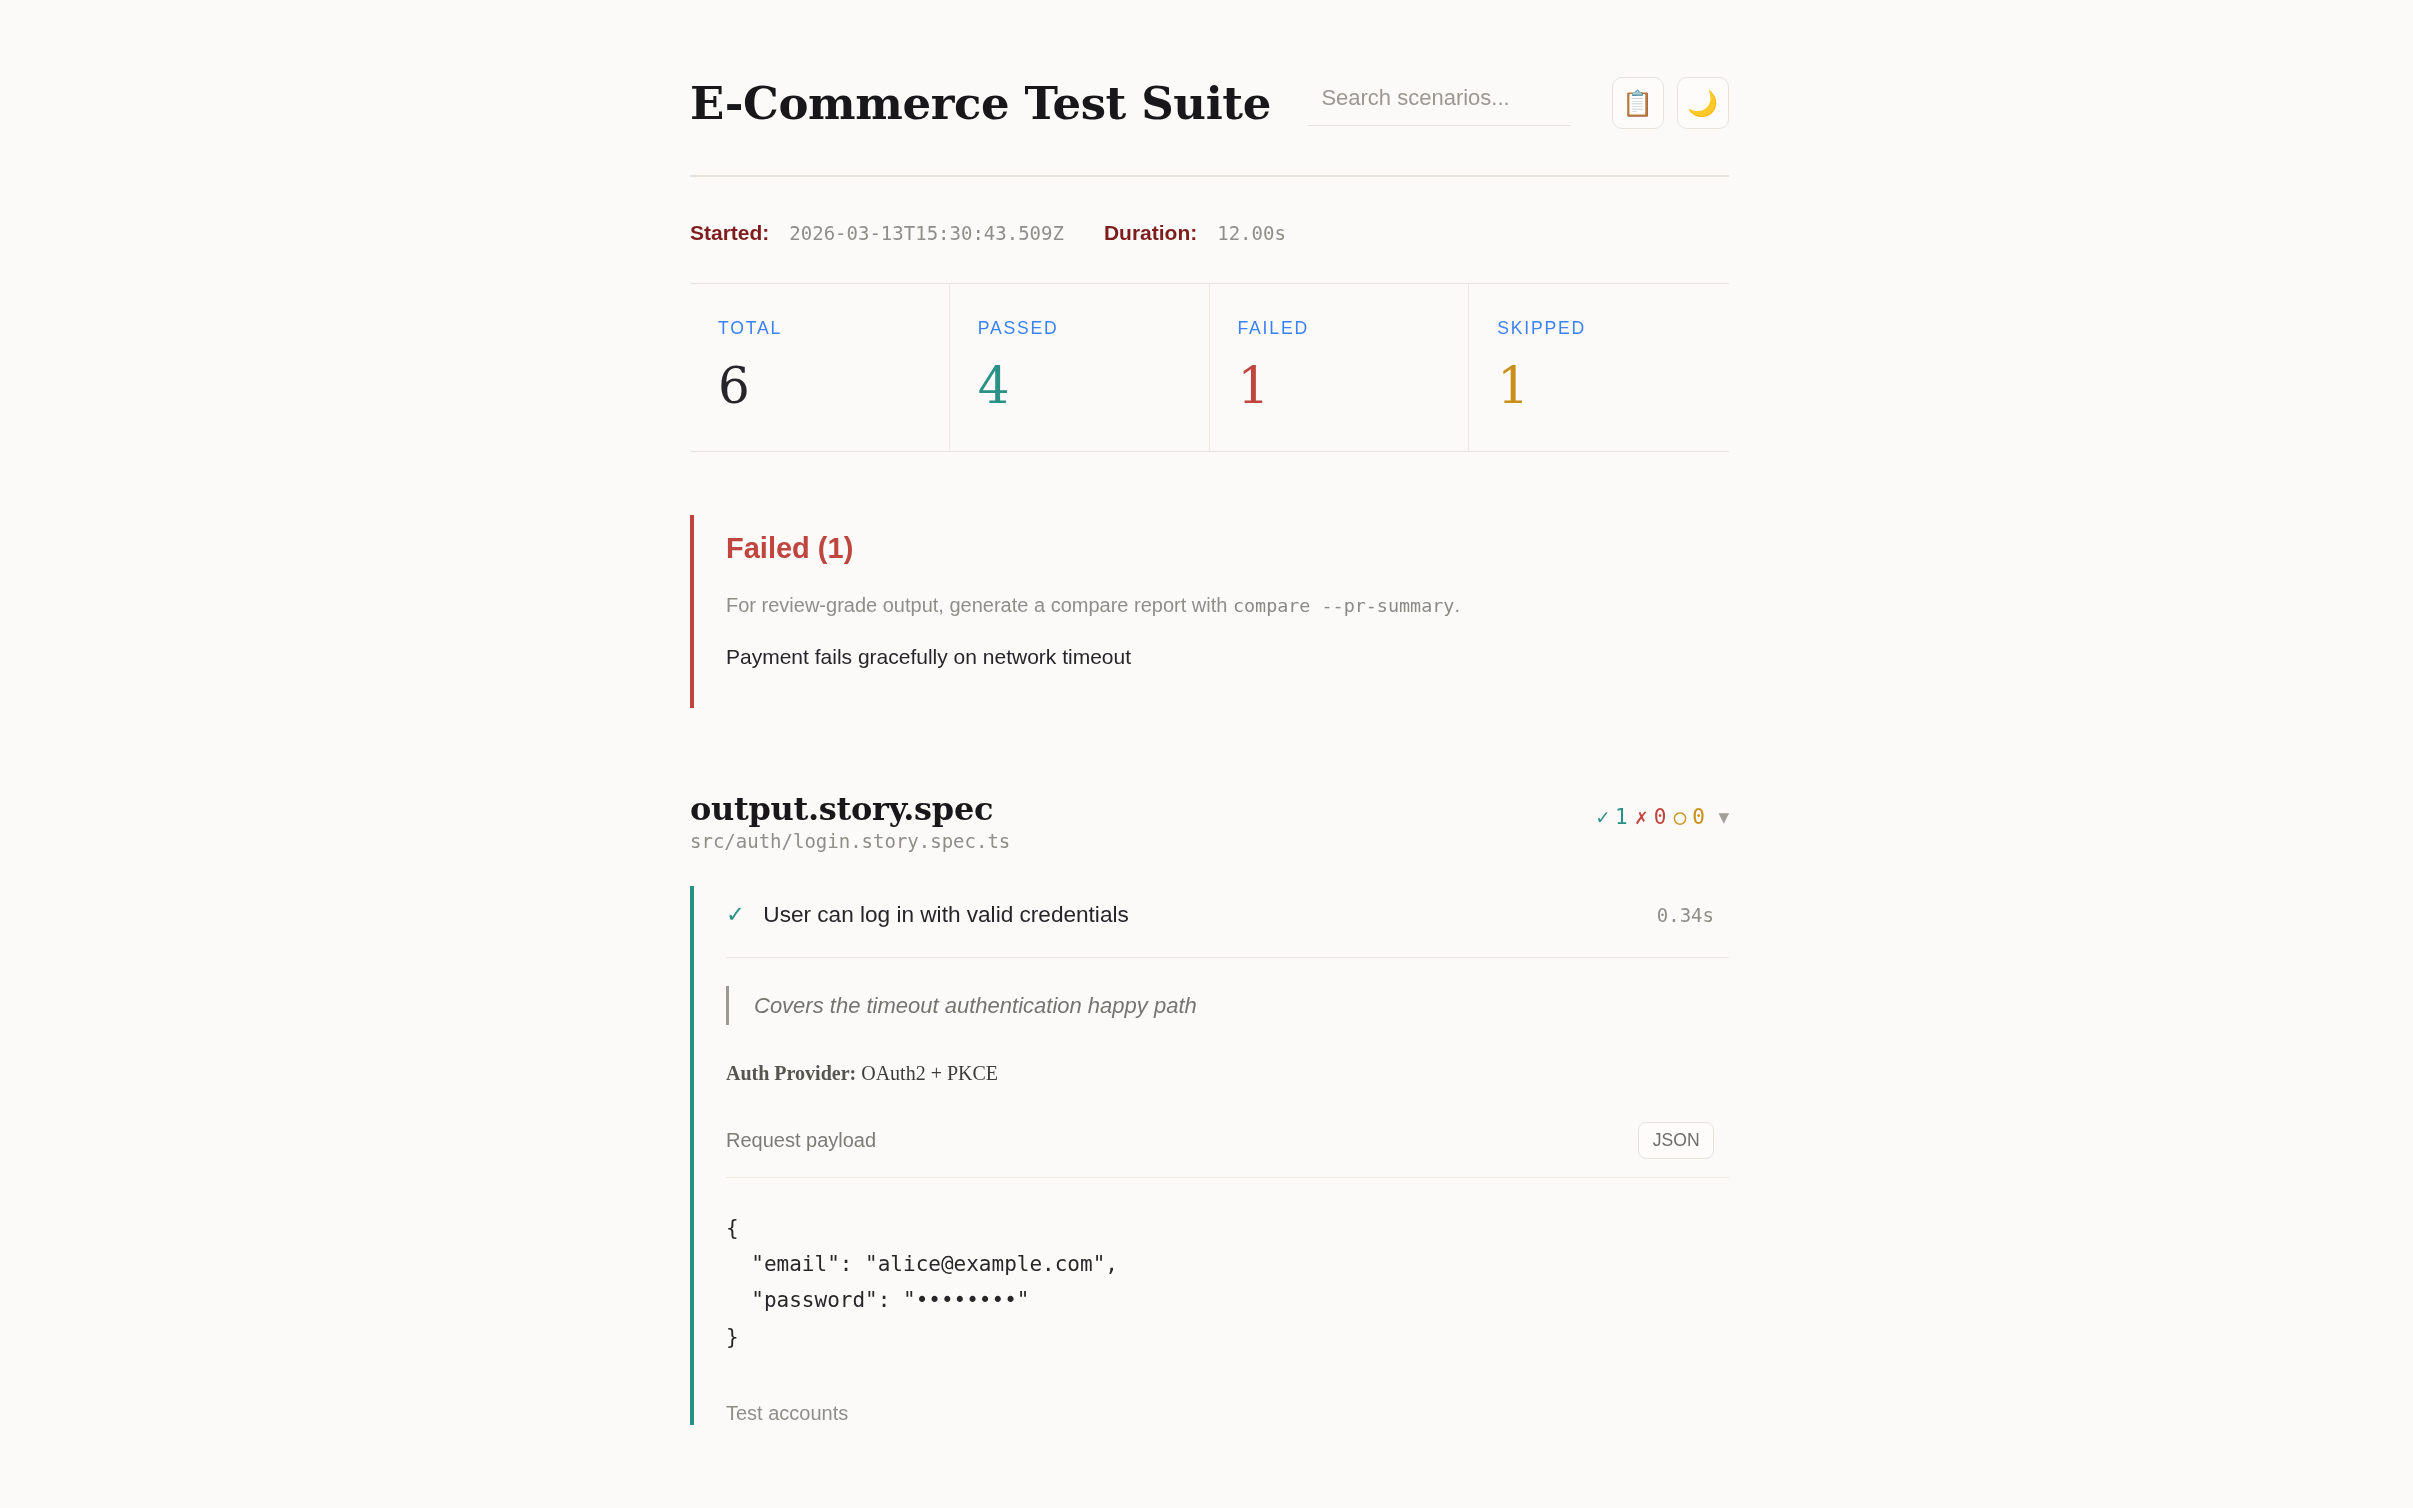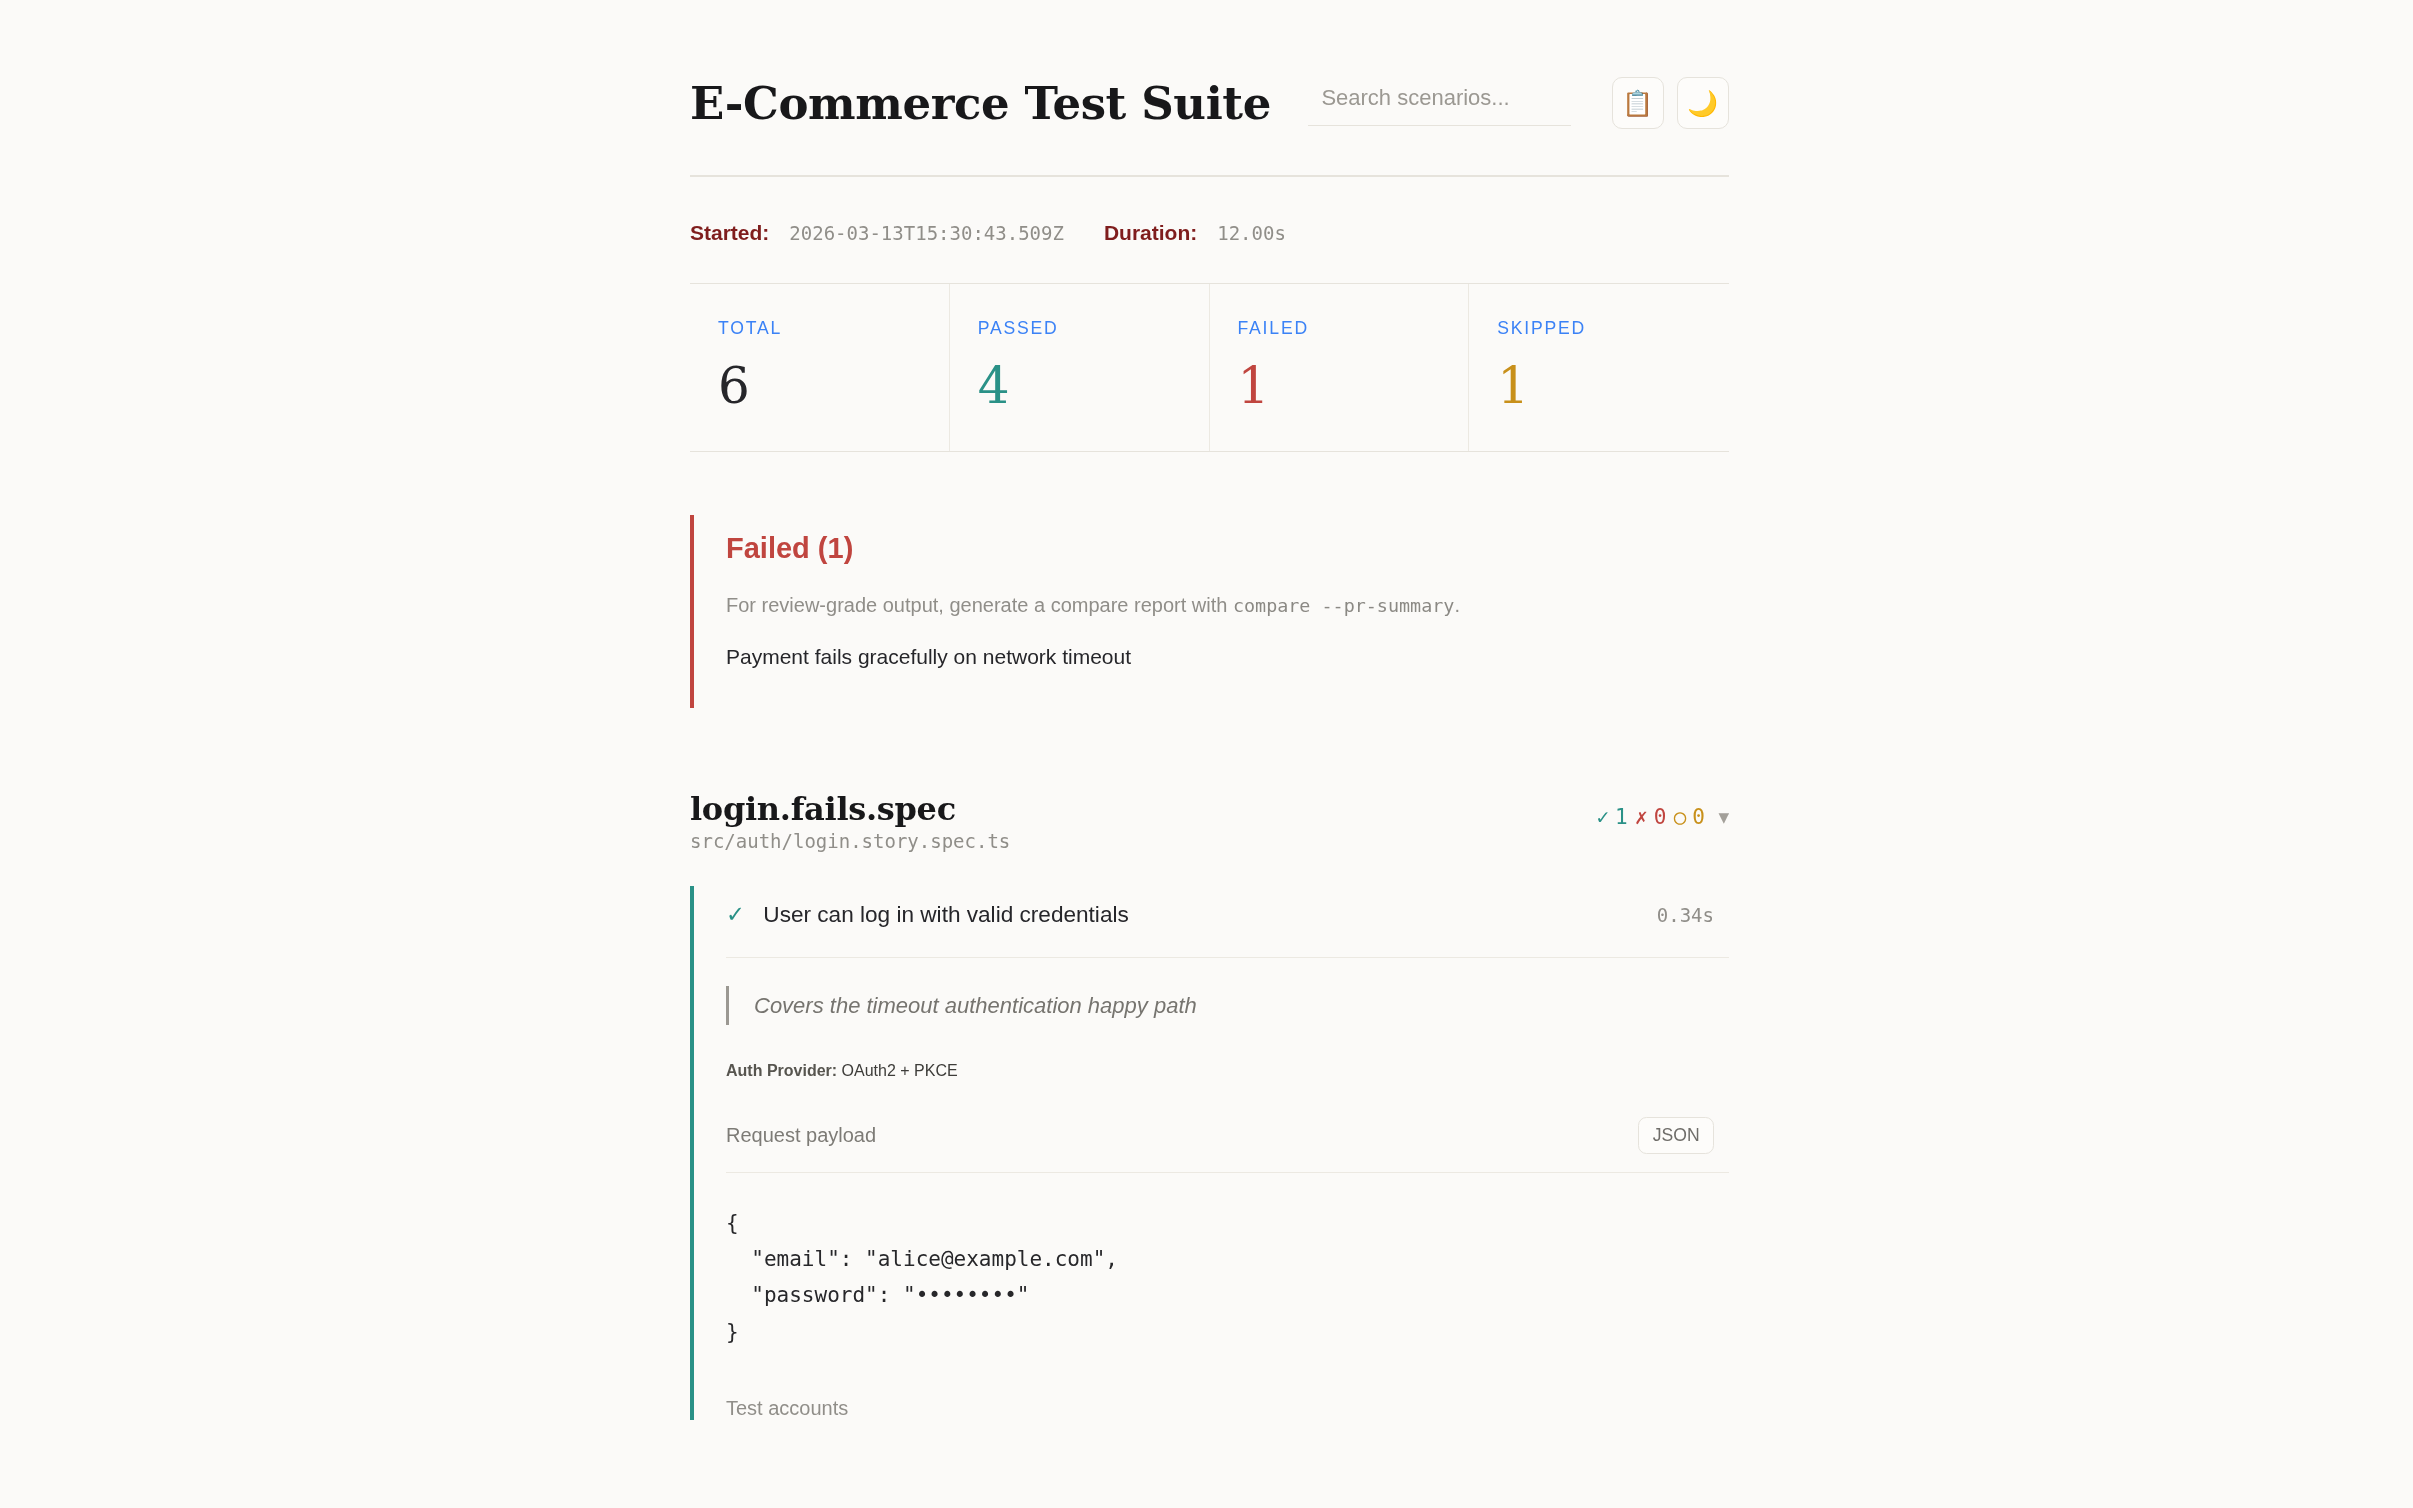--- a/index.html
+++ b/index.html
@@ -238,22 +238,22 @@
     padding:6.7px 0 6.7px 25px;
     margin:0 0 20px 0;
   }
   .quote p{
     margin:0;
     font-style:italic;
     font-size:22px;
     color:#76746f;
   }
   .kv{
-    font-family:Liberation Sans, sans-serif;
-    font-size:16px;
+    font-family:Liberation Serif, serif;
+    font-size:20px;
     margin-top:37px;
     color:#3d3c39;
   }
   .kv b{color:#57554f;}
   .kv span{color:#3d3c39;}
 
   .payload-head{
     display:flex;
     align-items:center;
     justify-content:space-between;
@@ -341,21 +341,21 @@
 
     <div class="failed">
       <p class="failed-title">Failed (1)</p>
       <p class="failed-note"><span>For review-grade output, generate a compare report with </span><code>compare --pr-summary</code><span>.</span></p>
       <p class="failed-item">Payment fails gracefully on network timeout</p>
     </div>
 
     <div class="spec">
       <div class="spec-head">
         <div>
-          <h2 class="spec-name">login.fails.spec</h2>
+          <h2 class="spec-name">output.story.spec</h2>
           <div class="spec-path">src/auth/login.story.spec.ts</div>
         </div>
         <div class="badges">
           <span class="badge b-pass">
             <span>✓</span>
             <span>1</span>
           </span>
           <span class="badge b-fail">
             <span>✗</span>
             <span>0</span>

